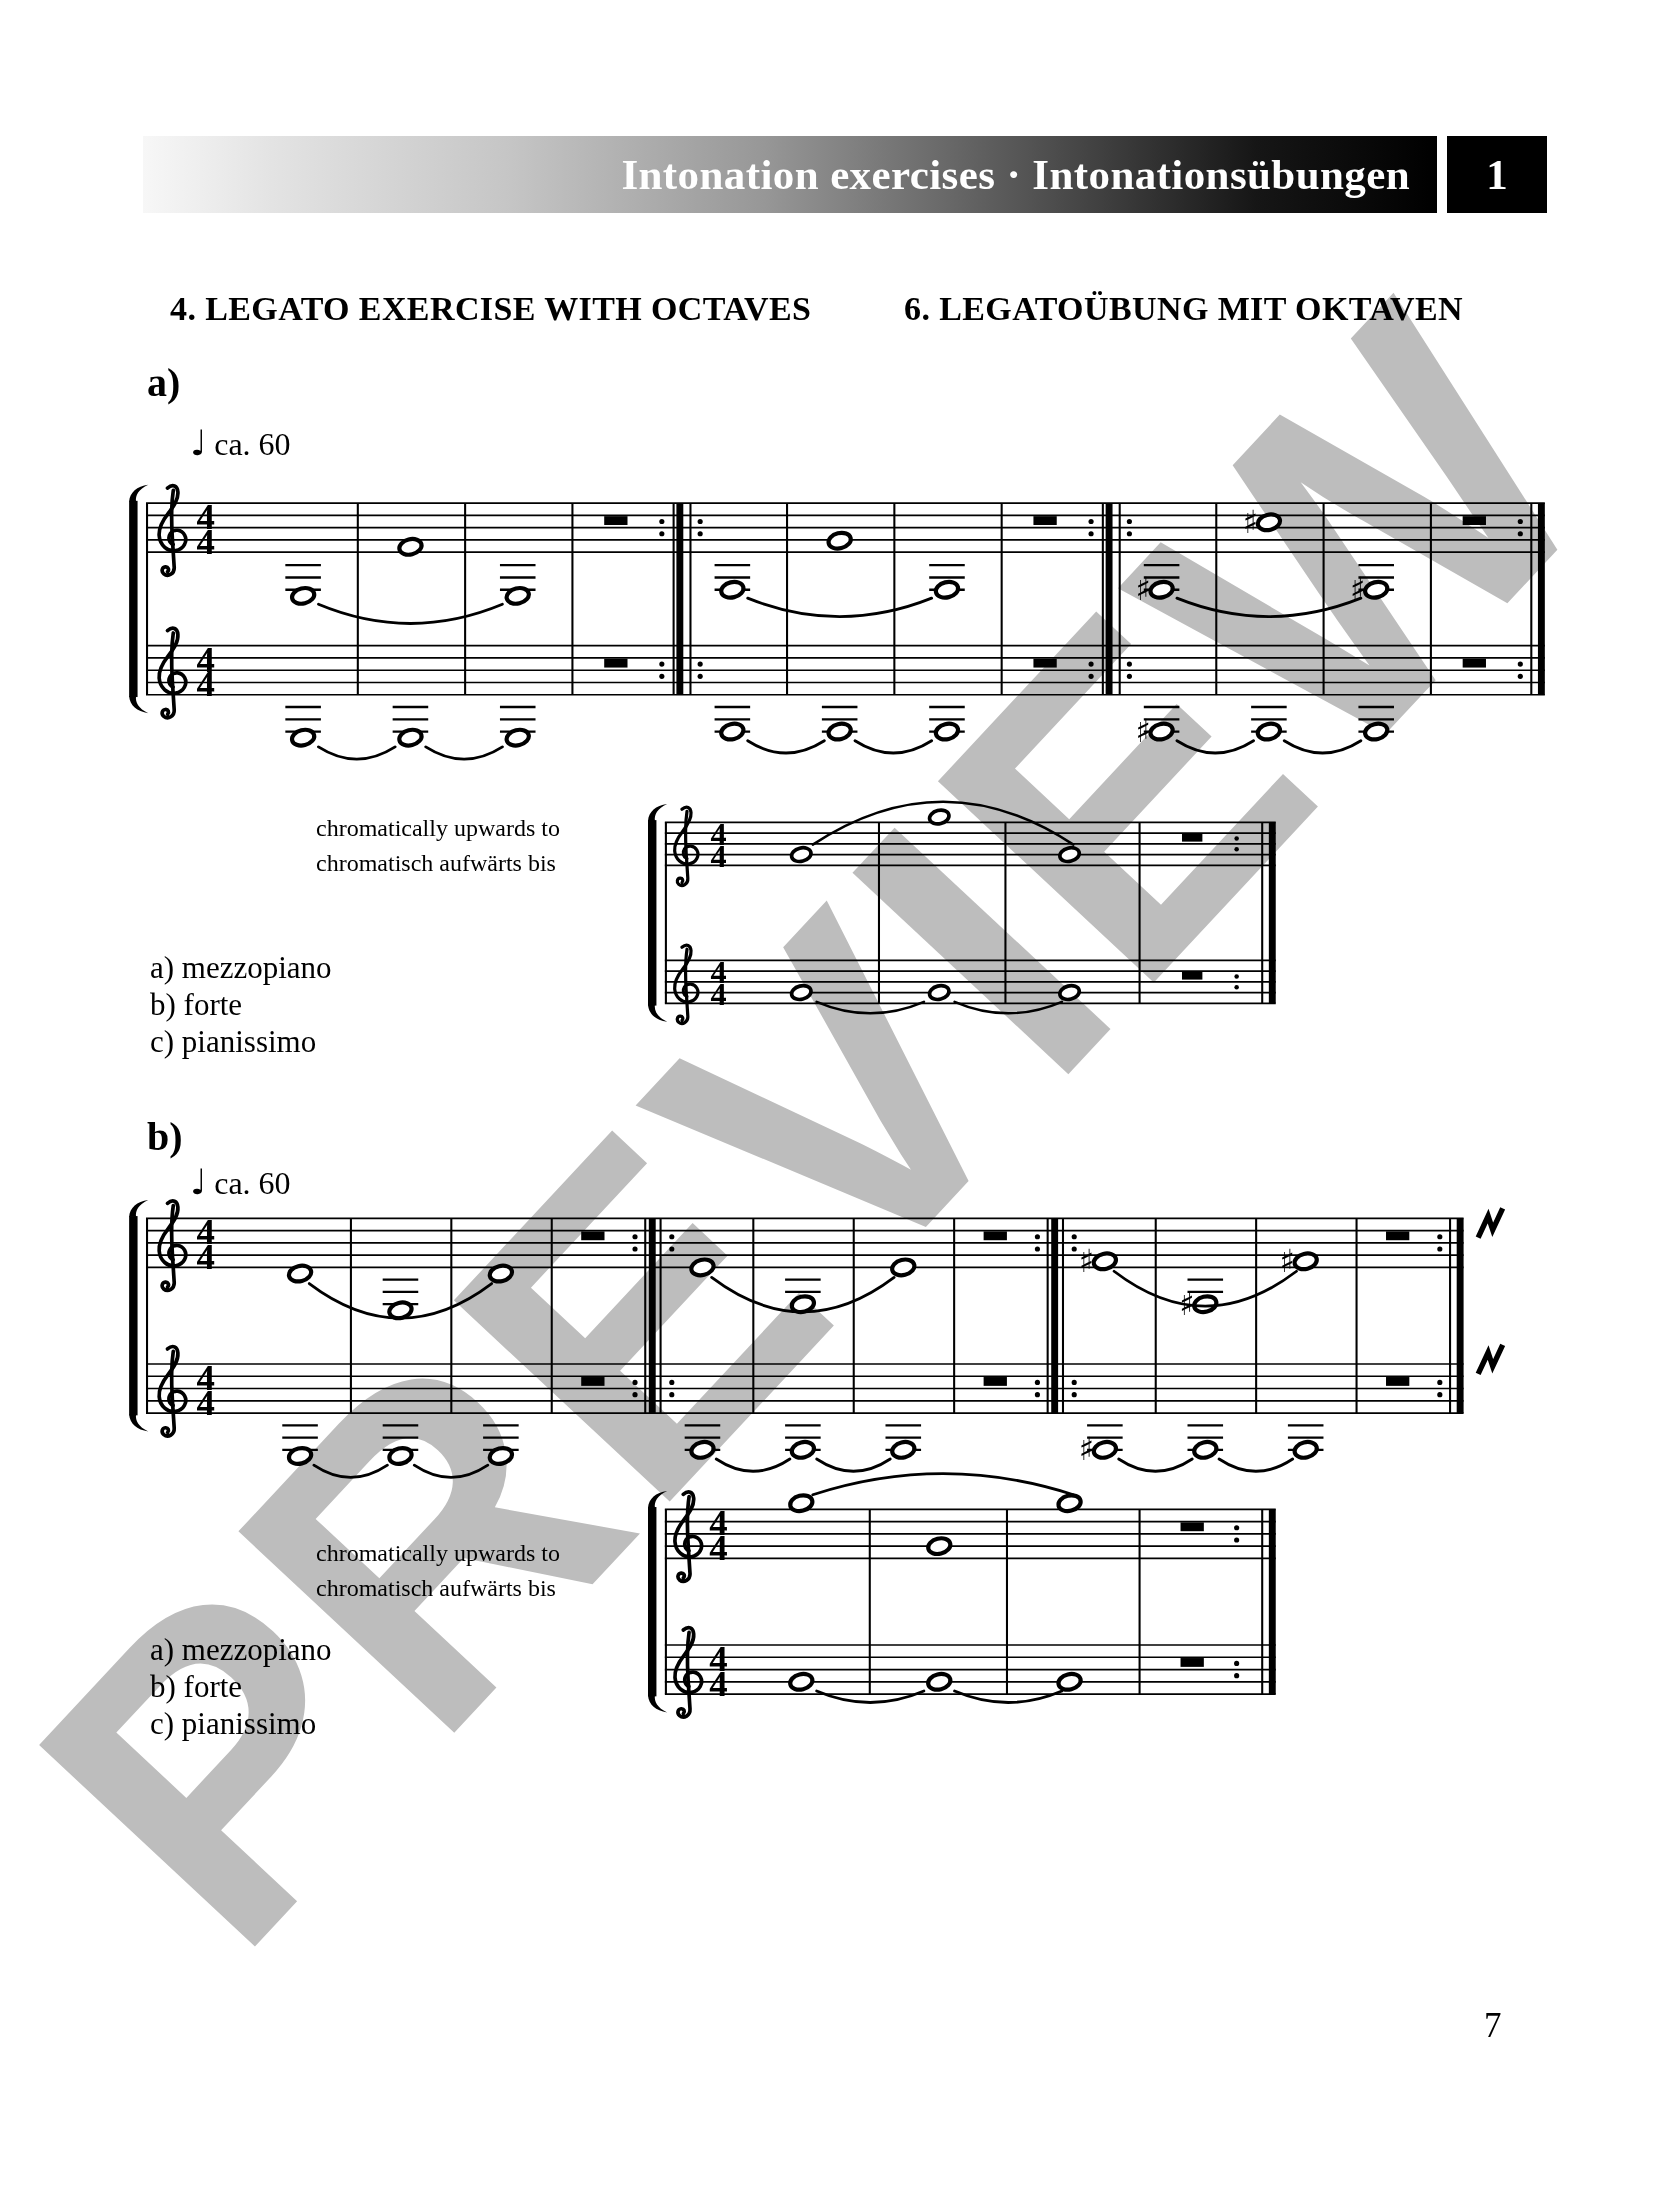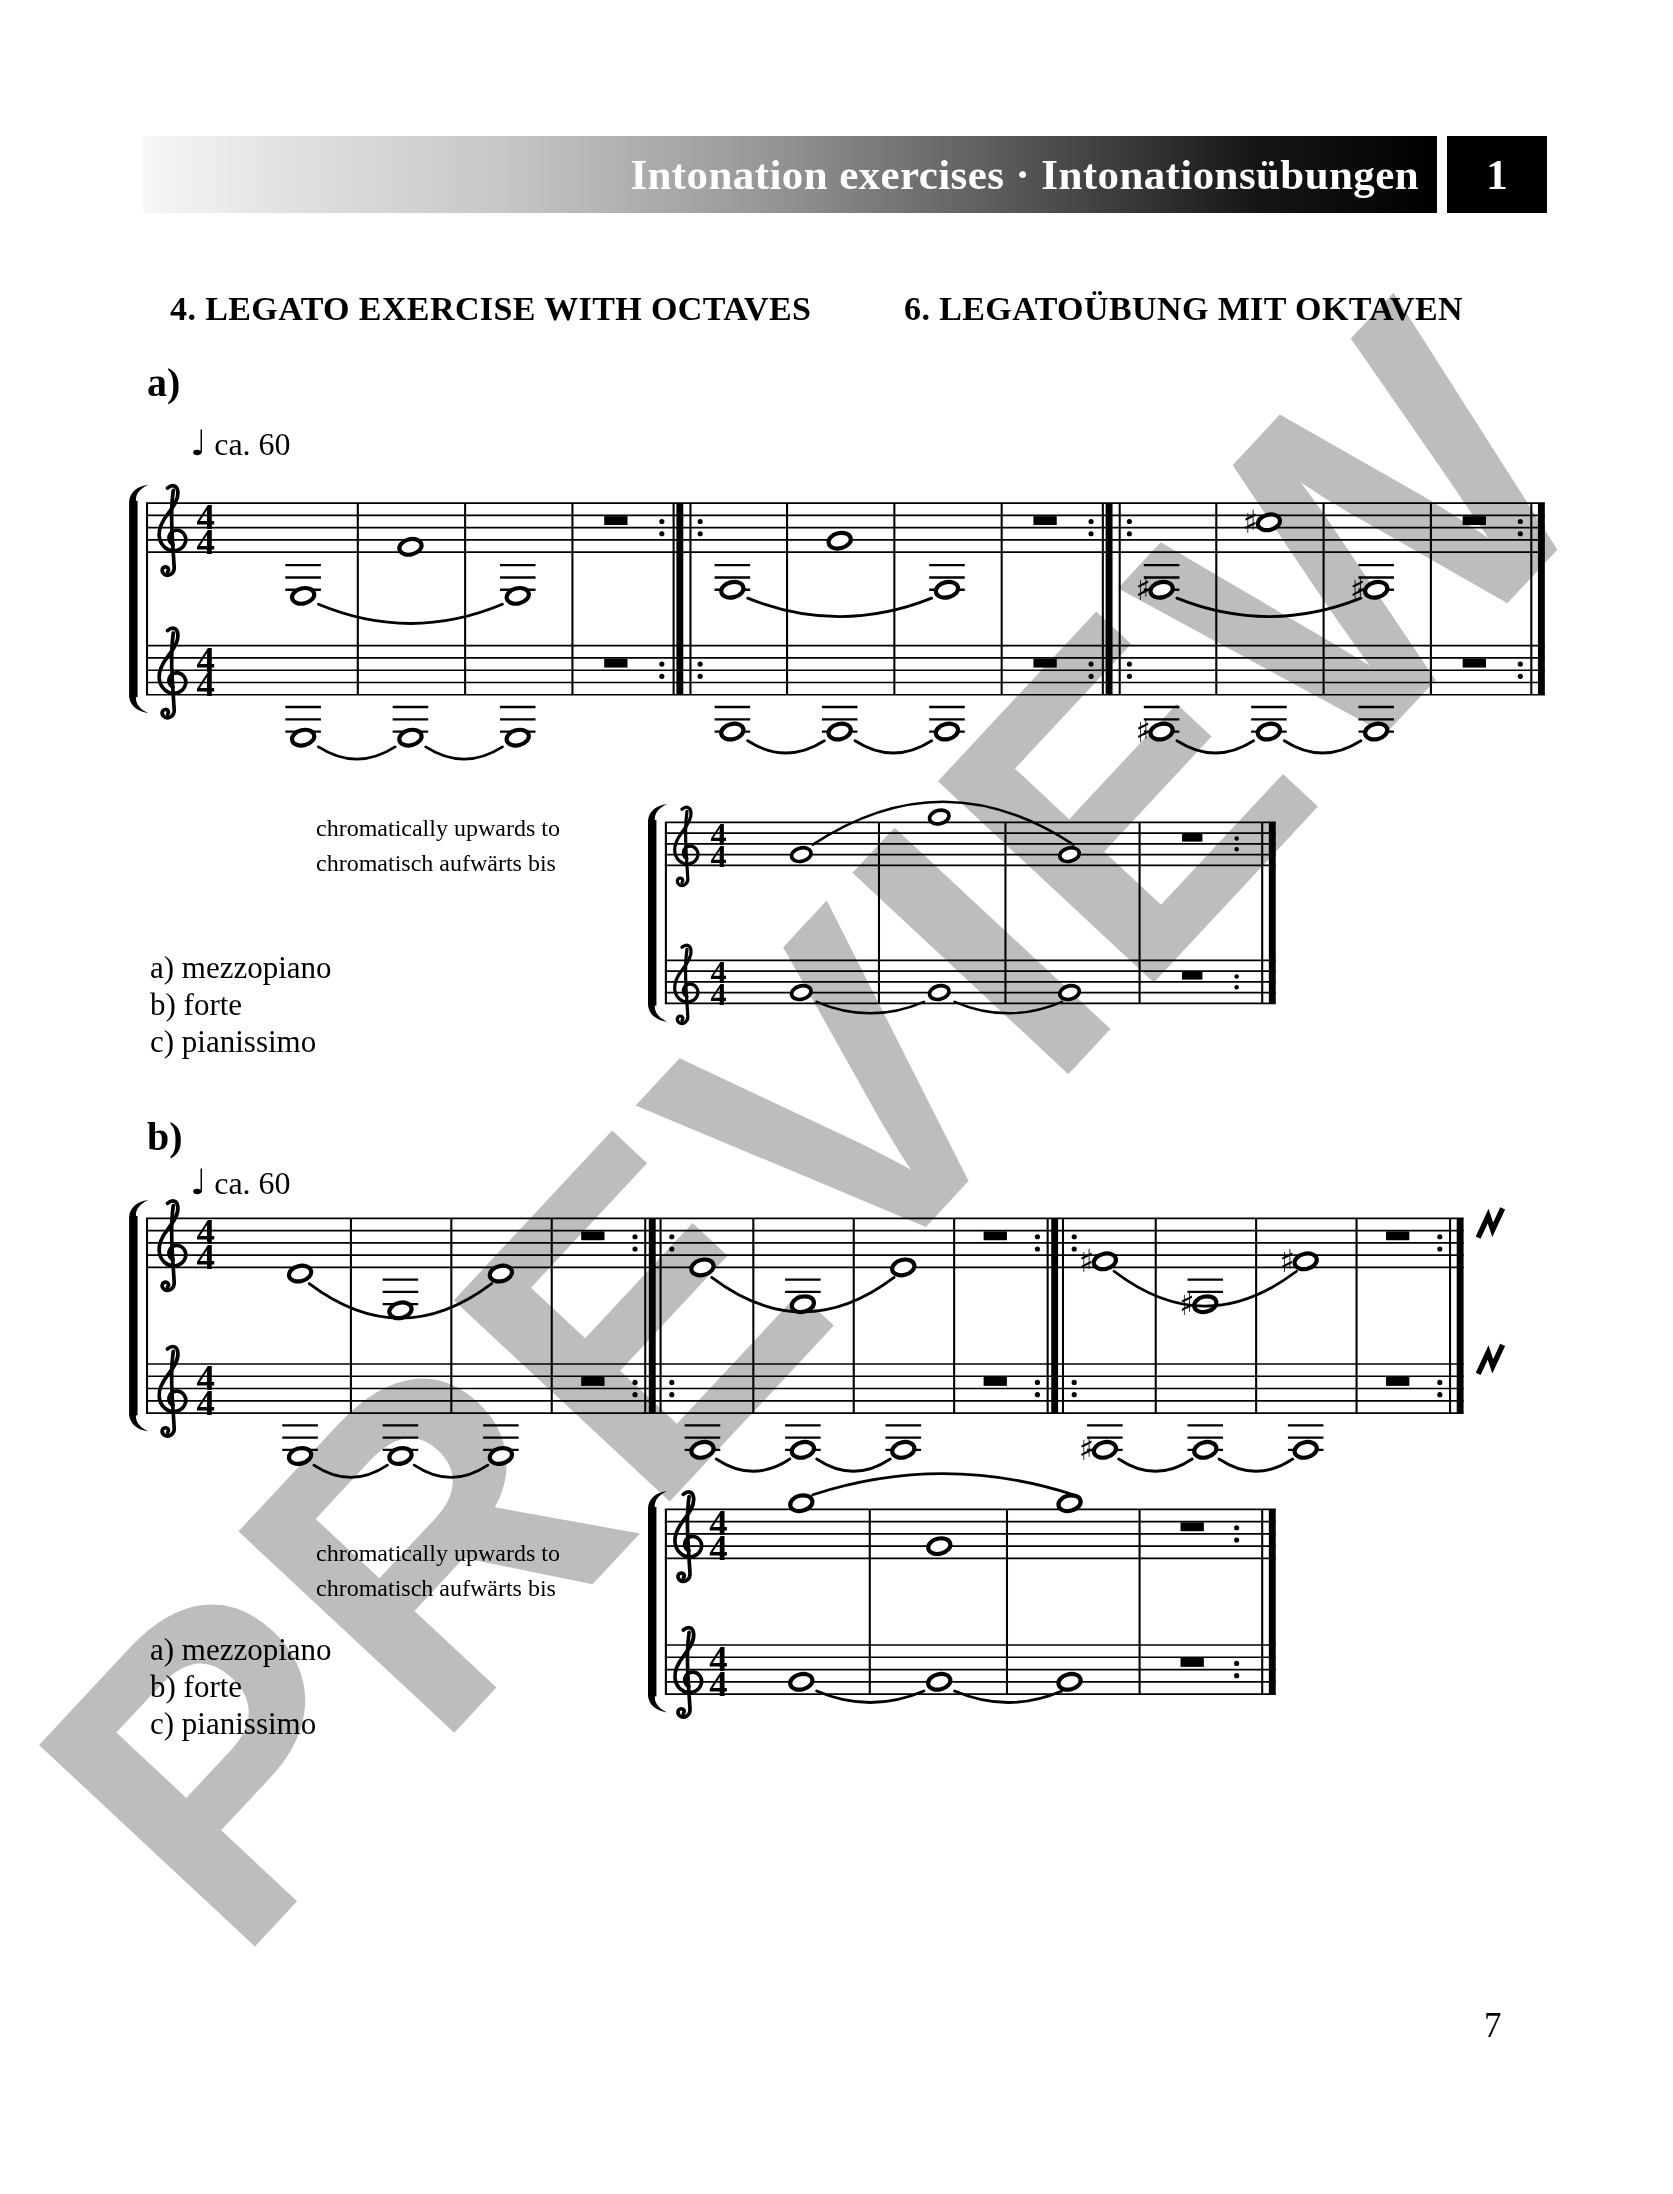--- a/index.html
+++ b/index.html
@@ -4,21 +4,21 @@
 <style>
   html,body{margin:0;padding:0;background:#555;}
   #page{position:relative;width:1673px;height:2194px;background:#ffffff;overflow:hidden;
         font-family:"Liberation Serif",serif;color:#000;}
   #watermark{position:absolute;left:816px;top:1127px;transform:translate(-50%,-50%) rotate(-47deg);
         font-family:"Liberation Sans",sans-serif;font-weight:bold;font-size:429px;letter-spacing:6.1px;
         white-space:nowrap;z-index:0;user-select:none;}
   #header-bar{position:absolute;left:143px;top:136px;width:1294px;height:77px;
         background:linear-gradient(90deg,#f7f7f7 0%,#e3e3e3 10%,#c6c6c6 28%,#979797 48%,#555555 68%,#161616 86%,#000 100%);
         display:flex;align-items:center;justify-content:flex-end;z-index:2;}
-  #header-bar .t{color:#fff;font-weight:bold;font-size:43px;padding-right:18px;letter-spacing:0.4px;}
+  #header-bar .t{color:#fff;font-weight:bold;font-size:43px;padding-right:27px;letter-spacing:0.4px;}
   #chapter-box{position:absolute;left:1447px;top:136px;width:100px;height:77px;background:#000;
         display:flex;align-items:center;justify-content:center;color:#fff;font-weight:bold;font-size:43px;z-index:2;}
   .heading{position:absolute;top:290px;font-size:34px;font-weight:bold;letter-spacing:0.4px;z-index:2;margin-left:24px;}
   #heading-en{left:146px;} #heading-de{left:880px;}
   .seclabel{position:absolute;font-size:40px;font-weight:bold;z-index:2;}
   #label-a{left:147px;top:359px;} #label-b{left:147px;top:1113px;}
   .tempo{position:absolute;font-size:32px;z-index:2;white-space:nowrap;}
   .tempo .nq{font-family:"DejaVu Sans",sans-serif;font-size:35px;margin-right:7.7px;}
   #tempo-a{left:190px;top:423px;} #tempo-b{left:190px;top:1162px;}
   .chrom{position:absolute;left:316px;font-size:24px;line-height:35px;z-index:2;}

